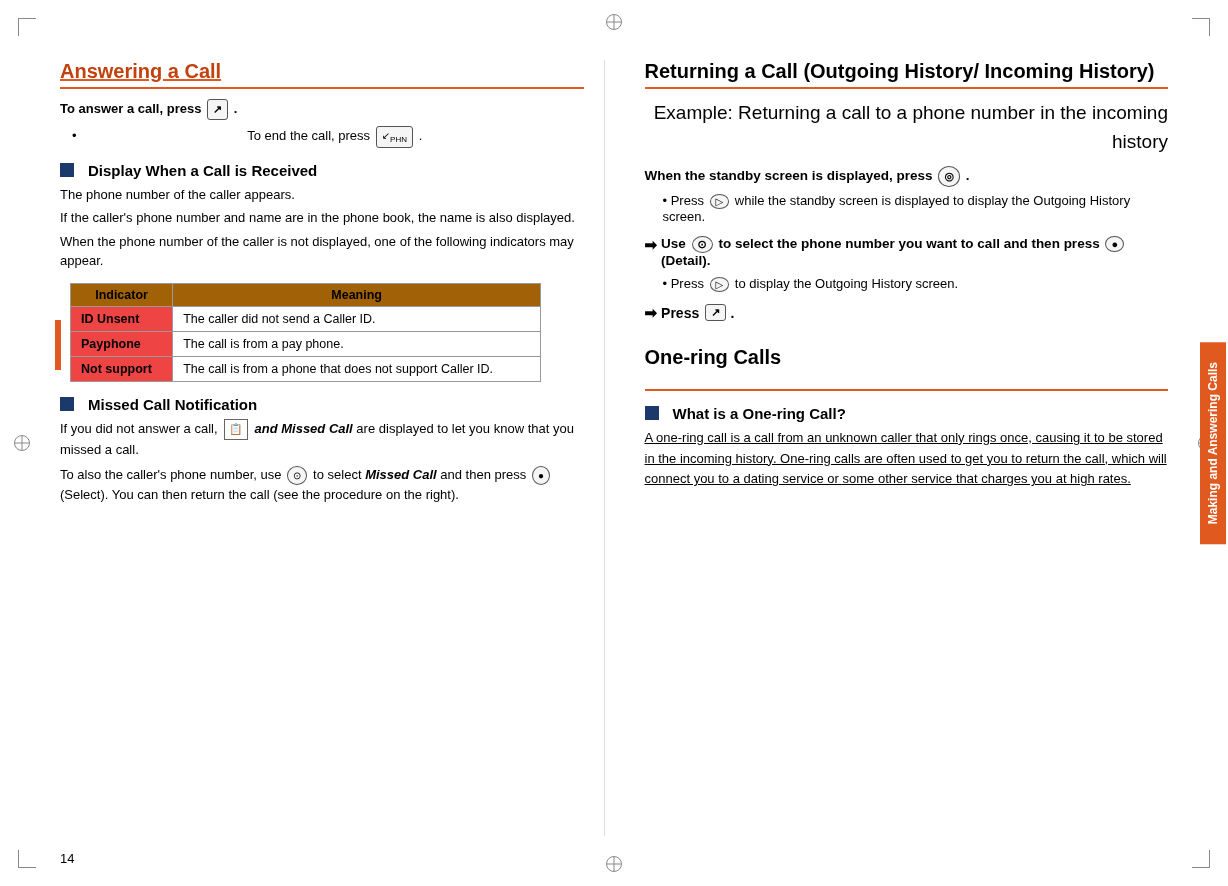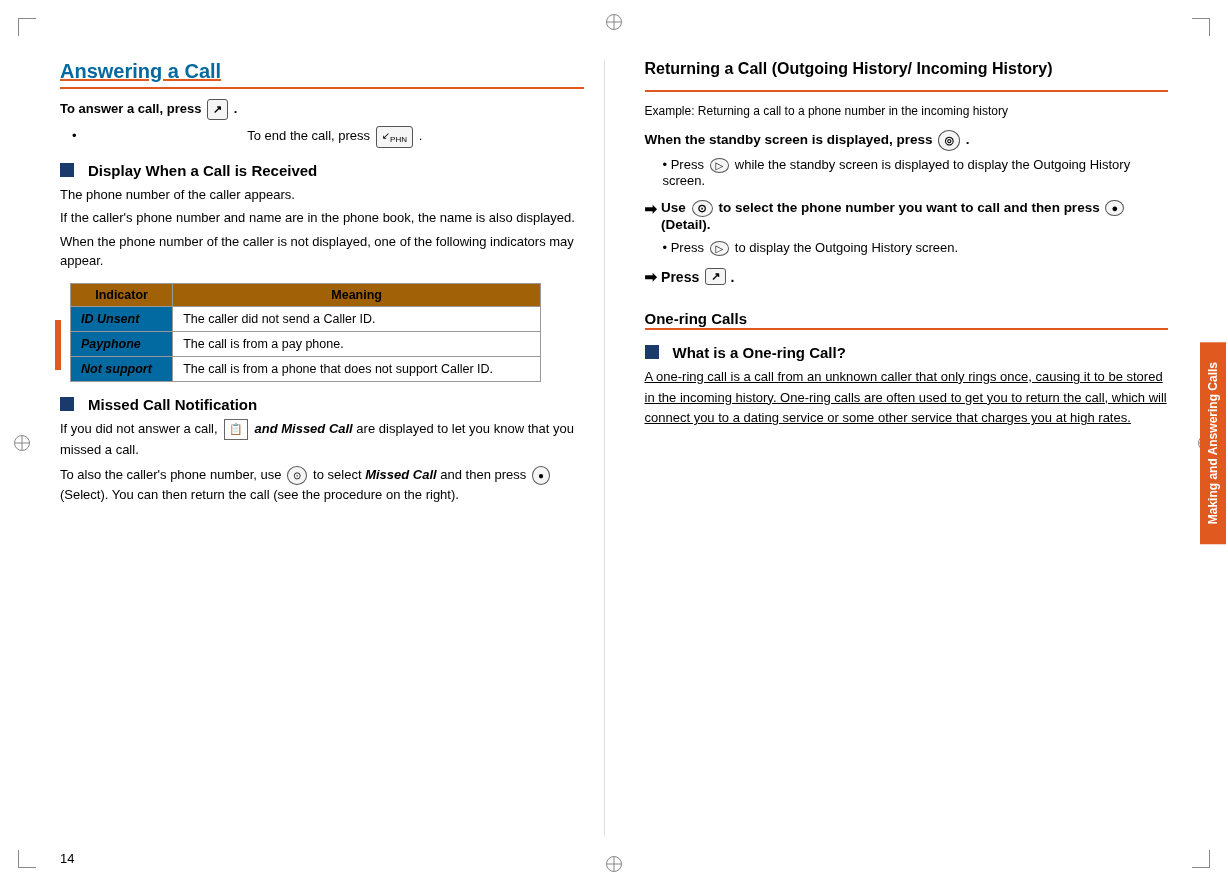--- a/index.html
+++ b/index.html
@@ -63,21 +63,21 @@
 
     .right-column {
       flex: 1;
       padding-left: 10px;
     }
 
     
     .section-title {
       font-size: 20px;
       font-weight: bold;
-      color: #0369a1;
+      color: #c2410c;
       border-bottom: 2.5px solid #e05a20;
       padding-bottom: 4px;
       margin-bottom: 10px;
       text-decoration: underline;
       text-decoration-color: #e05a20;
       text-decoration-thickness: 2px;
     }
 
     
     .sub-section-title {
@@ -114,23 +114,22 @@
       padding: 4px 10px;
       text-align: center;
       font-weight: bold;
     }
     .indicator-table td {
       border: 1px solid #999;
       padding: 5px 10px;
       vertical-align: top;
     }
     .indicator-table td.indicator-col {
-      font-style: italic;
-      font-weight: bold;
-      background: #0369a1;
+      font-weight: bold;
+      background: #ef4444;
       white-space: nowrap;
     }
 
     
     .btn-icon {
       display: inline-block;
       border: 1.5px solid #555;
       border-radius: 3px;
       padding: 1px 5px;
       font-size: 11px;
@@ -200,24 +199,24 @@
       height: 50px;
       background: #e05a20;
     }
 
     .intro-text {
       font-weight: bold;
       margin-bottom: 6px;
     }
 
     .right-section-heading {
-      font-size: 16px;
+      font-size: 20px;
       font-weight: bold;
       border-bottom: 2.5px solid #e05a20;
-      padding-bottom: 12px;
+      padding-bottom: 4px;
       margin-bottom: 10px;
     }
 
     .standby-heading {
       font-weight: bold;
       font-size: 13.5px;
       margin: 10px 0 6px 0;
     }
 
     .arrow-step {
@@ -242,32 +241,32 @@
 
     .press-step {
       display: flex;
       align-items: center;
       font-weight: bold;
       font-size: 14px;
       margin: 10px 0 6px 0;
     }
 
     .section-one-ring-title {
-      font-size: 15px;
+      font-size: 20px;
       font-weight: bold;
       border-bottom: 2.5px solid #e05a20;
-      padding-bottom: 1px;
+      padding-bottom: 20px;
       margin-bottom: 12px;
       margin-top: 24px;
     }
 
     .example-text {
-      font-size: 12px;
+      font-size: 19px;
       margin-bottom: 10px;
-      text-align: left;
+      text-align: right;
     }
   </style>
 </head>
 <body>
 
 <div class="corner-mark tl"></div>
 <div class="corner-mark tr"></div>
 <div class="corner-mark bl"></div>
 <div class="corner-mark br"></div>
 

